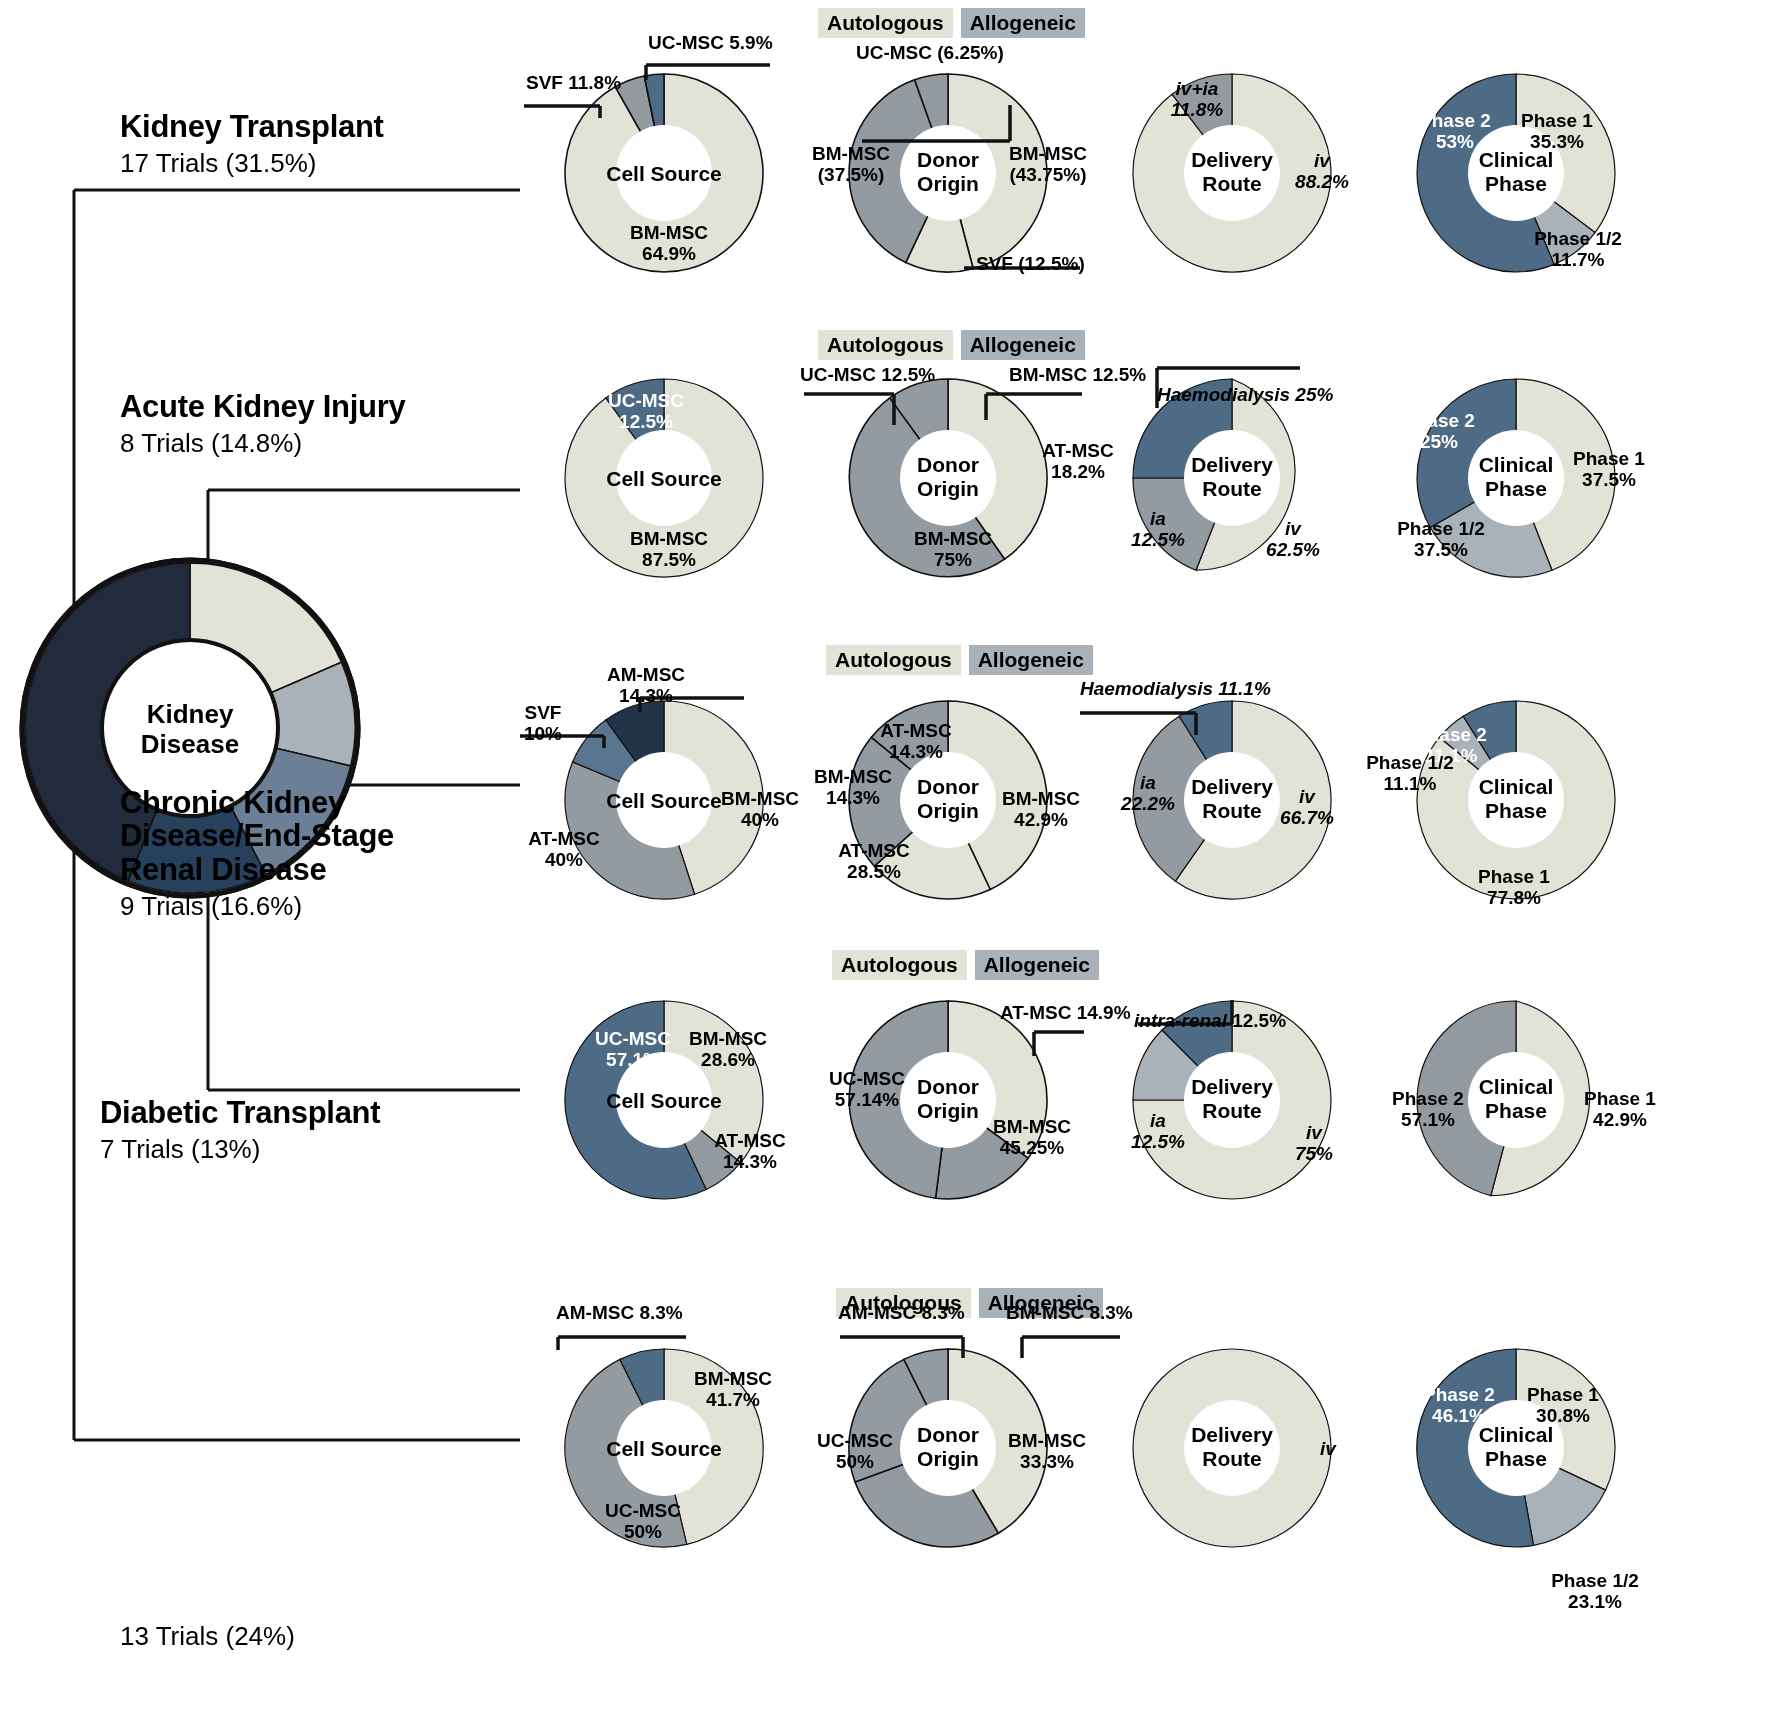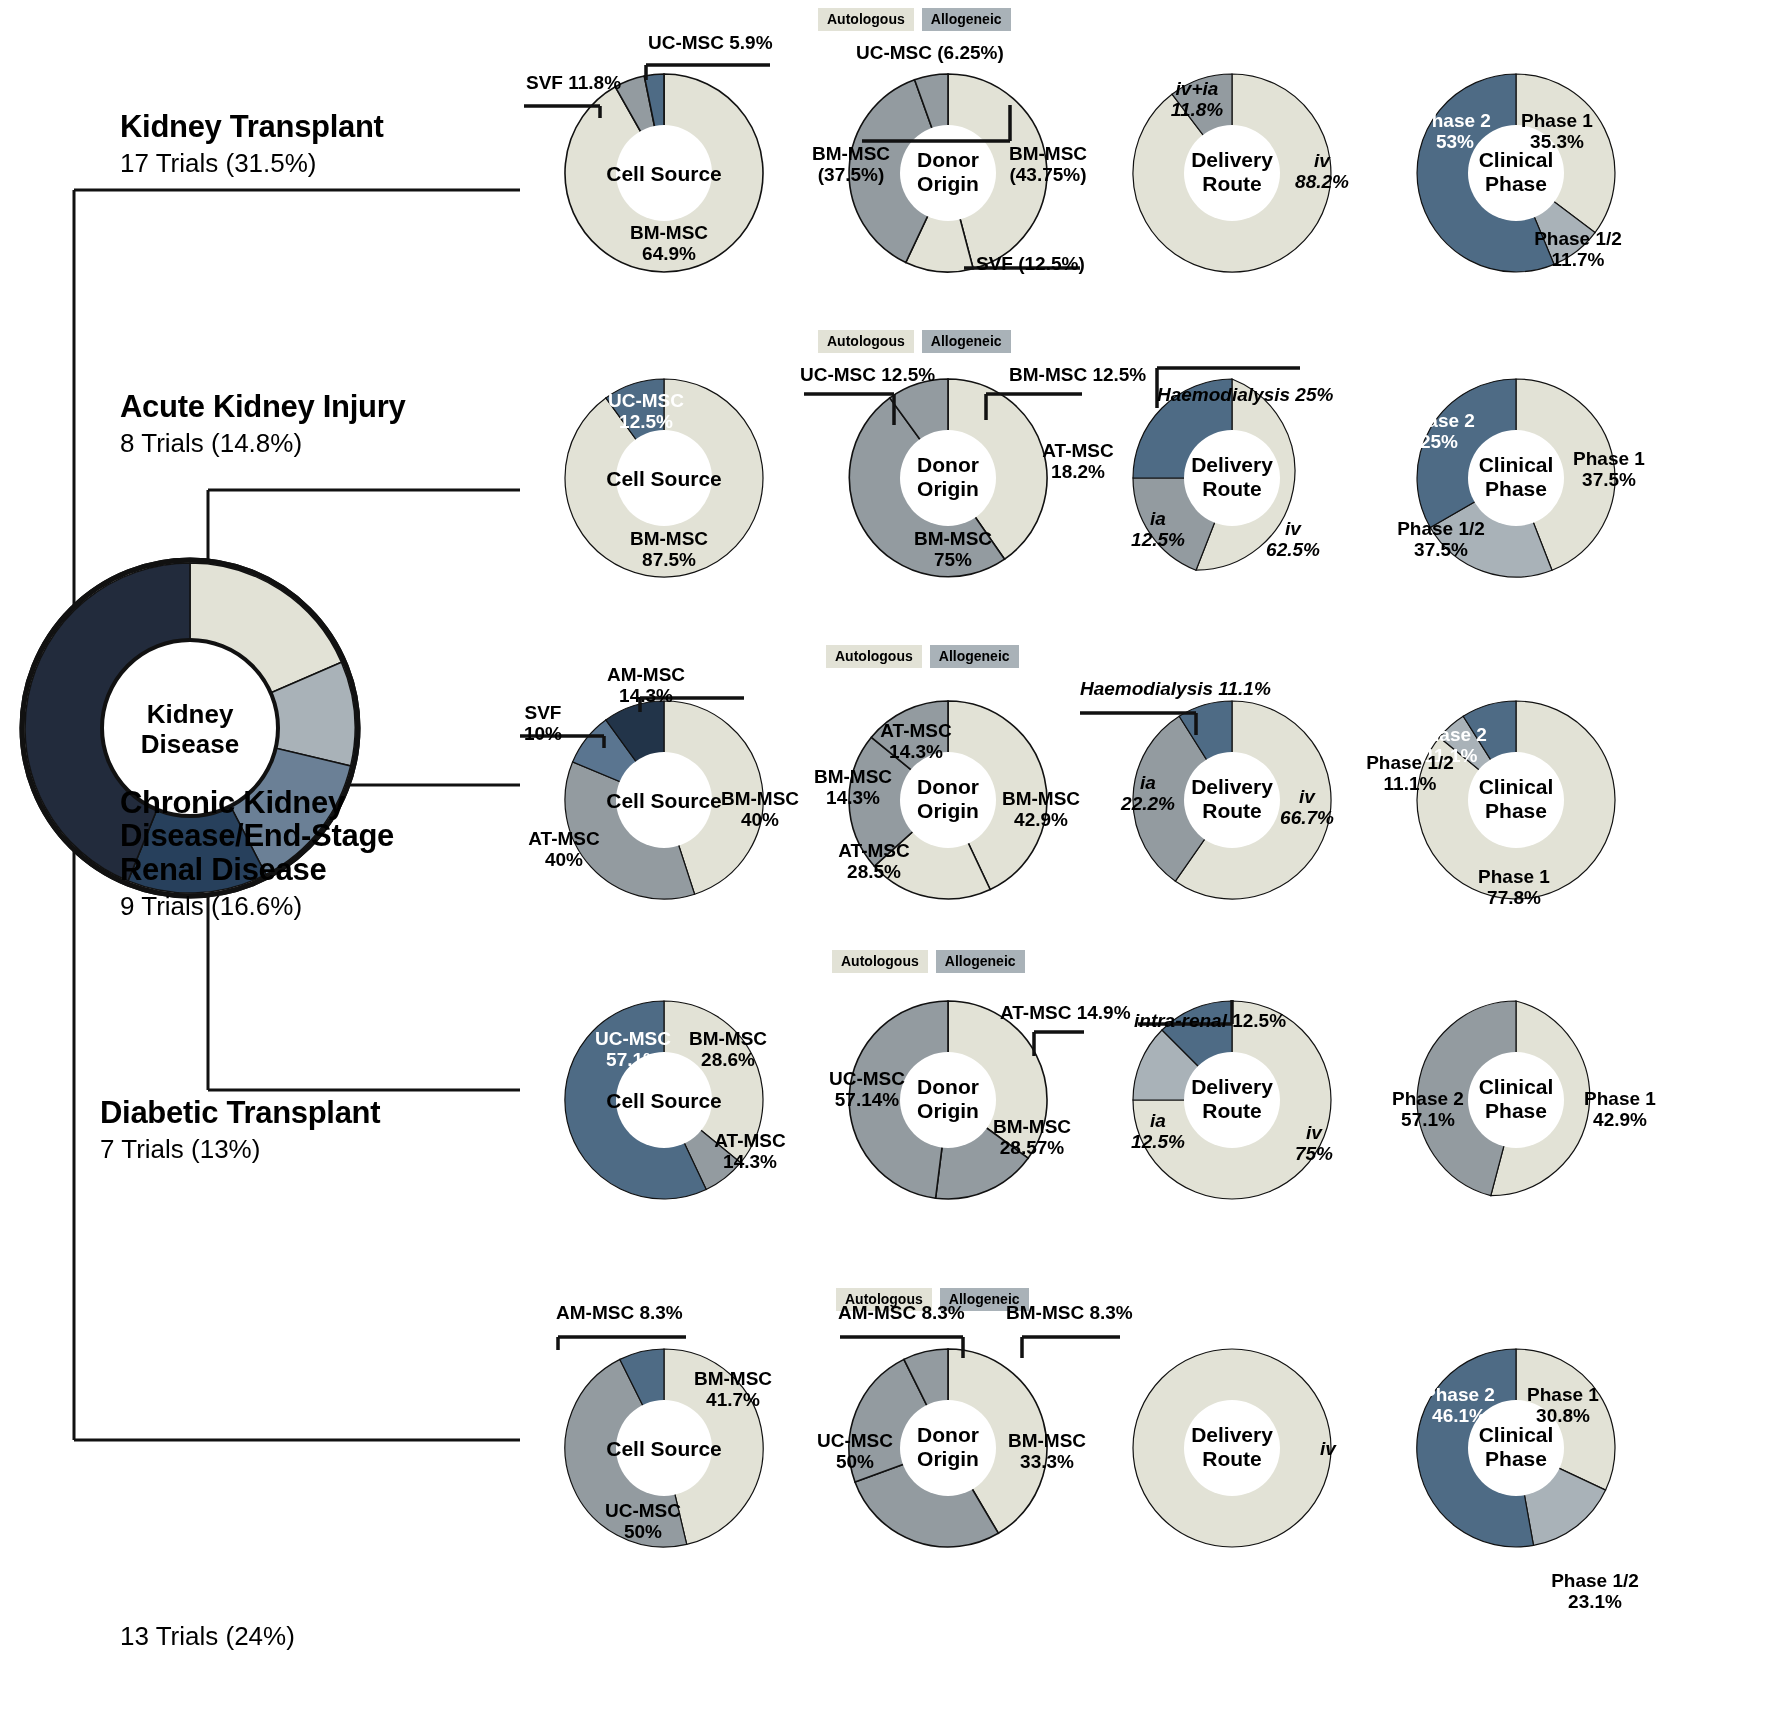--- a/index.html
+++ b/index.html
@@ -3,21 +3,21 @@
 <meta charset="utf-8">
 <style>
   html,body{margin:0;padding:0;background:#ffffff;}
   body{width:1772px;height:1727px;position:relative;font-family:"Liberation Sans",sans-serif;color:#000;}
   .stage{position:absolute;left:0;top:0;width:1772px;height:1727px;}
   svg.layer{position:absolute;left:0;top:0;width:1772px;height:1727px;overflow:visible;}
   .ttl{position:absolute;font-weight:bold;line-height:1.08;}
   .ttl .name{font-size:31px;letter-spacing:-0.3px;}
   .ttl .trials{font-size:26px;font-weight:normal;margin-top:6px;}
   .lg{position:absolute;display:flex;gap:8px;}
-  .lg span{display:inline-block;padding:4px 9px 5px 9px;font-size:14px;font-weight:bold;line-height:1;}
+  .lg span{display:inline-block;padding:4px 9px 5px 9px;font-size:21px;font-weight:bold;line-height:1;}
   .lg .auto{background:#e2e2d6;}
   .lg .allo{background:#a9b2b8;}
   .lab{position:absolute;font-size:19px;font-weight:bold;line-height:1.12;white-space:nowrap;}
   .lab.it{font-style:italic;}
   .lab.wht{color:#ffffff;}
   .lab.c{text-align:center;}
   .ctr{position:absolute;font-size:21px;font-weight:bold;text-align:center;line-height:1.12;}
   .hub{position:absolute;font-size:26px;font-weight:bold;text-align:center;line-height:1.14;}
 </style>
 </head>
@@ -524,21 +524,21 @@
     <div>14.3%</div>
   </div>
 
   <div class="lab" style="left:1000px;top:1002px;">AT-MSC 14.9%</div>
   <div class="lab c" style="left:812px;top:1068px;width:110px;">
     <div>UC-MSC</div>
     <div>57.14%</div>
   </div>
   <div class="lab c" style="left:974px;top:1116px;width:116px;">
     <div>BM-MSC</div>
-    <div>28.57%</div>
+    <div>45.25%</div>
   </div>
 
   <div class="lab" style="left:1134px;top:1010px;">
     <i>intra-renal</i><span> 12.5%</span>
   </div>
   <div class="lab it c" style="left:1118px;top:1110px;width:80px;">
     <div>ia</div>
     <div>12.5%</div>
   </div>
   <div class="lab it c" style="left:1274px;top:1122px;width:80px;">

